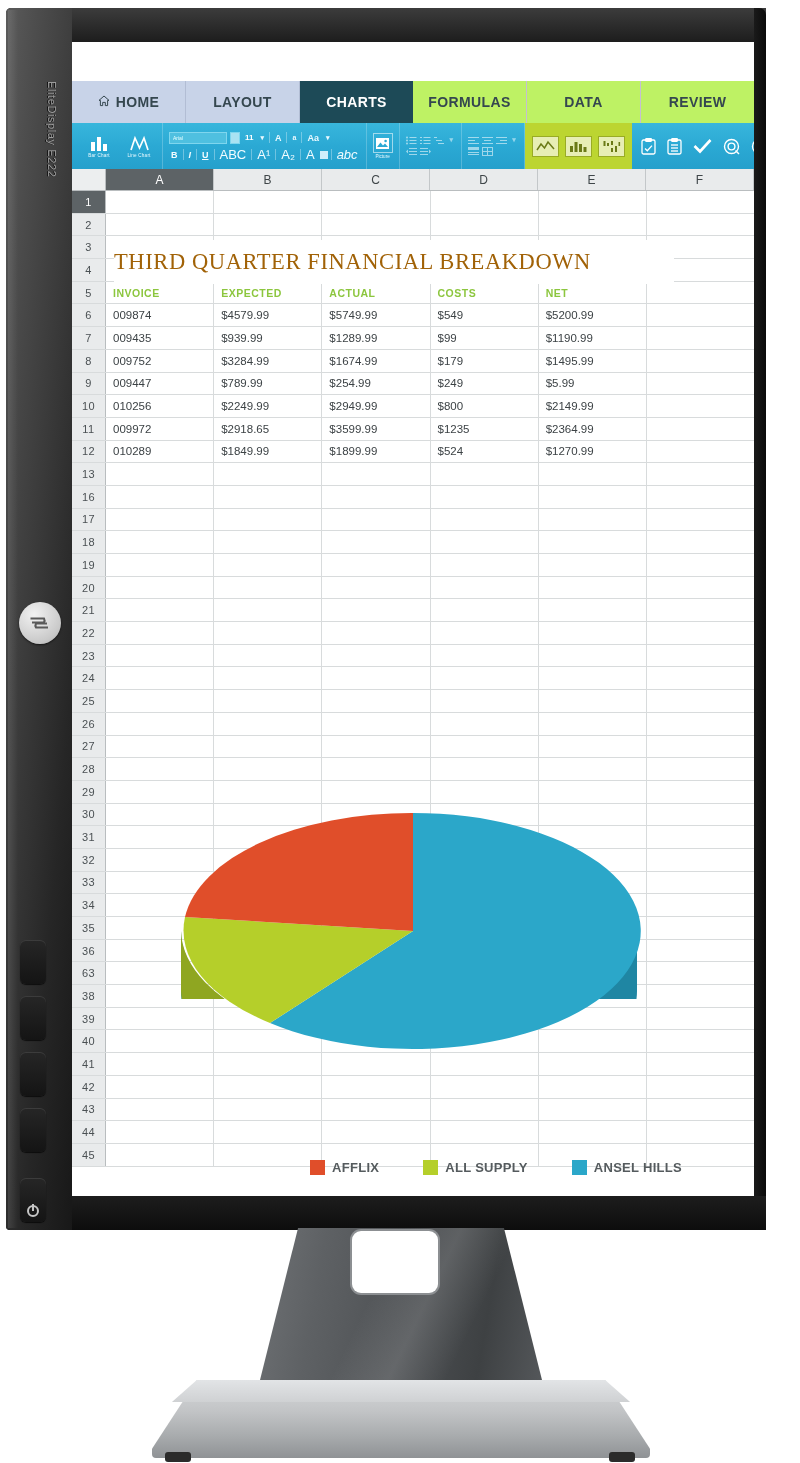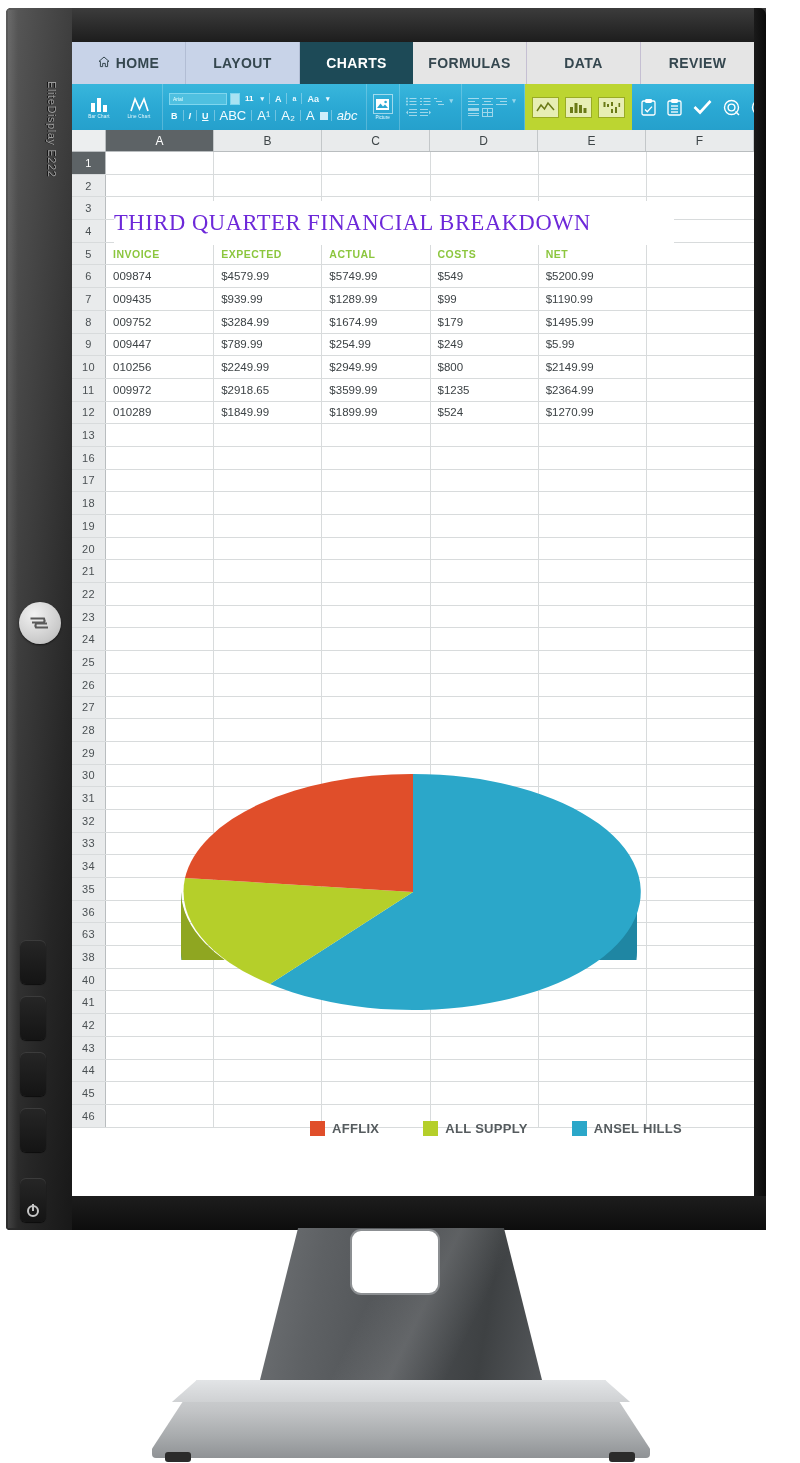--- a/index.html
+++ b/index.html
@@ -70,28 +70,28 @@
   .bezel-bottom { position:absolute; left:66px; right:0; bottom:0; height:34px;
                   background: linear-gradient(180deg,#1d1d1d,#0d0d0d); }
 
   
   #screen {
     position: absolute; left: 66px; top: 34px; width: 682px; height: 1154px;
     background: #ffffff; overflow: hidden;
   }
 
   
-  .tabbar { display:flex; height: 42px; background:#1d3d47; }
+  .tabbar { display:flex; height: 42px; background:#1d3d47;margin-top:39px; }
   .tab {
     flex: 1 1 0; display:flex; align-items:center; justify-content:center; gap:6px;
     font-size: 14px; font-weight: bold; letter-spacing:.4px;
     color:#35474f; background:#c8d3e8; border-right:1px solid #b2bdd4;
     cursor: default;
   }
-  .tab.alt   { background:#e5e5e5; border-right:1px solid #c5bfd2; }
+  .tab.alt   { background:#bef264; border-right:1px solid #c5bfd2; }
   .tab.active{ background:#1d4a57; color:#ffffff; border-right:none; }
   .tab:last-child { border-right:none; }
   .home-ico { display:inline-block; }
 
   
   .ribbon {
     height: 46px; display:flex; align-items:center;
     background: linear-gradient(180deg,#38b6dc 0%,#2ba9d4 50%,#25a0cc 100%);
     padding: 0 4px; gap: 0;
   }
@@ -149,21 +149,21 @@
   .rowhdr.sel { background:#5d6366; color:#ffffff; }
   .cell { flex:1 1 0; border-right:1px solid #d8dbdc; display:flex; align-items:center;
           padding-left:7px; font-size:11.5px; color:#3c4245; }
   .cell.last { border-right:none; }
 
   
   .sheet-title {
     position:absolute; left:42px; top:71px; width:560px; height:44px;
     display:flex; align-items:center;
     font-family:"Liberation Serif", serif;
-    font-size:22.5px; color:#6d28d9; letter-spacing:.6px;
+    font-size:22.5px; color:#a16207; letter-spacing:.6px;
     background:#ffffff; z-index:4;
   }
   .hdr-label { color:#8cc63e; font-weight:bold; font-size:10.5px; letter-spacing:.5px; }
 
   
   .chartwrap { position:absolute; left:0; top:0; width:100%; height:100%;
                pointer-events:none; z-index:5; }
   .legend {
     position:absolute; left:238px; top:991px; display:flex; gap:44px; align-items:center;
     z-index:6;
@@ -838,20 +838,29 @@
           <div class="row">
             <div class="rowhdr">38</div>
             <div class="cell"></div>
             <div class="cell"></div>
             <div class="cell"></div>
             <div class="cell"></div>
             <div class="cell"></div>
             <div class="cell last"></div>
           </div>
           <div class="row">
+            <div class="rowhdr">39</div>
+            <div class="cell"></div>
+            <div class="cell"></div>
+            <div class="cell"></div>
+            <div class="cell"></div>
+            <div class="cell"></div>
+            <div class="cell last"></div>
+          </div>
+          <div class="row">
             <div class="rowhdr">40</div>
             <div class="cell"></div>
             <div class="cell"></div>
             <div class="cell"></div>
             <div class="cell"></div>
             <div class="cell"></div>
             <div class="cell last"></div>
           </div>
           <div class="row">
             <div class="rowhdr">41</div>
@@ -884,29 +893,20 @@
             <div class="rowhdr">44</div>
             <div class="cell"></div>
             <div class="cell"></div>
             <div class="cell"></div>
             <div class="cell"></div>
             <div class="cell"></div>
             <div class="cell last"></div>
           </div>
           <div class="row">
             <div class="rowhdr">45</div>
-            <div class="cell"></div>
-            <div class="cell"></div>
-            <div class="cell"></div>
-            <div class="cell"></div>
-            <div class="cell"></div>
-            <div class="cell last"></div>
-          </div>
-          <div class="row">
-            <div class="rowhdr">46</div>
             <div class="cell"></div>
             <div class="cell"></div>
             <div class="cell"></div>
             <div class="cell"></div>
             <div class="cell"></div>
             <div class="cell last"></div>
           </div>
         </div>
 
       <div class="sheet-title">THIRD QUARTER FINANCIAL BREAKDOWN</div>

